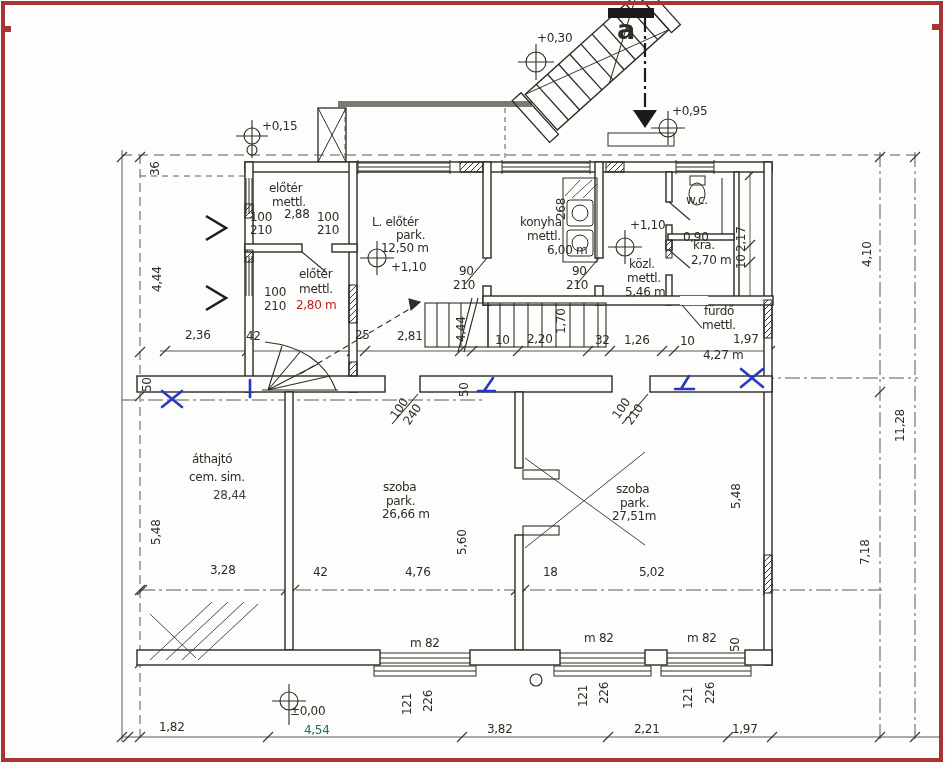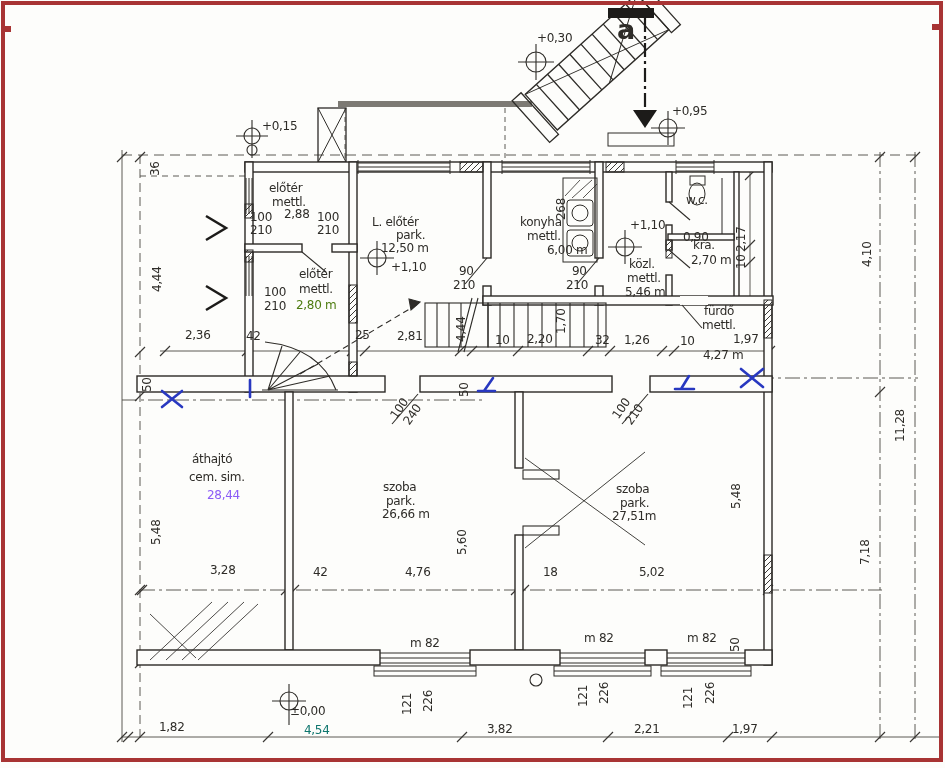--- a/index.html
+++ b/index.html
@@ -245,21 +245,21 @@
       <span class="lbl" style="left: 250px; top: 224px; color: rgb(46, 44, 40);">210</span>
       <span class="lbl" style="left: 317px; top: 224px; color: rgb(46, 44, 40);">210</span>
       <span class="lbl" style="left: 372px; top: 216px; color: rgb(46, 44, 40);">L. előtér</span>
       <span class="lbl" style="left: 396px; top: 229px; color: rgb(46, 44, 40);">park.</span>
       <span class="lbl" style="left: 381px; top: 242px; color: rgb(46, 44, 40);">12,50 m</span>
       <span class="lbl" style="left: 391px; top: 261px; color: rgb(46, 44, 40);">+1,10</span>
       <span class="lbl" style="left: 299px; top: 268px; color: rgb(46, 44, 40);">előtér</span>
       <span class="lbl" style="left: 264px; top: 286px; color: rgb(46, 44, 40);">100</span>
       <span class="lbl" style="left: 299px; top: 283px; color: rgb(46, 44, 40);">mettl.</span>
       <span class="lbl" style="left: 264px; top: 300px; color: rgb(46, 44, 40);">210</span>
-      <span class="lbl" style="left: 296px; top: 299px; color: #4d7c0f;">2,80 m</span>
+      <span class="lbl" style="left: 296px; top: 299px; color: #b91c1c;">2,80 m</span>
       <span class="lbl" style="left: 520px; top: 216px; color: rgb(46, 44, 40);">konyha</span>
       <span class="lbl" style="left: 527px; top: 230px; color: rgb(46, 44, 40);">mettl.</span>
       <span class="lbl" style="left: 547px; top: 244px; color: rgb(46, 44, 40);">6,00 m</span>
       <span class="lbl" style="left: 555px; top: 220px; transform: rotate(-90deg); color: rgb(46, 44, 40);">268</span>
       <span class="lbl" style="left: 459px; top: 265px; color: rgb(46, 44, 40);">90</span>
       <span class="lbl" style="left: 453px; top: 279px; color: rgb(46, 44, 40);">210</span>
       <span class="lbl" style="left: 572px; top: 265px; color: rgb(46, 44, 40);">90</span>
       <span class="lbl" style="left: 566px; top: 279px; color: rgb(46, 44, 40);">210</span>
       <span class="lbl" style="left: 630px; top: 219px; color: rgb(46, 44, 40);">+1,10</span>
       <span class="lbl" style="left: 686px; top: 194px; color: rgb(46, 44, 40);">w.c.</span>
@@ -288,21 +288,21 @@
       <span class="lbl" style="left: 595px; top: 334px; color: rgb(46, 44, 40);">32</span>
       <span class="lbl" style="left: 624px; top: 334px; color: rgb(46, 44, 40);">1,26</span>
       <span class="lbl" style="left: 141px; top: 392px; transform: rotate(-90deg); color: rgb(46, 44, 40);">50</span>
       <span class="lbl" style="left: 458px; top: 397px; transform: rotate(-90deg); color: rgb(46, 44, 40);">50</span>
       <span class="lbl" style="left: 388px; top: 414px; transform: rotate(-55deg); color: rgb(46, 44, 40);">100</span>
       <span class="lbl" style="left: 401px; top: 420px; transform: rotate(-55deg); color: rgb(46, 44, 40);">240</span>
       <span class="lbl" style="left: 610px; top: 414px; transform: rotate(-55deg); color: rgb(46, 44, 40);">100</span>
       <span class="lbl" style="left: 623px; top: 420px; transform: rotate(-55deg); color: rgb(46, 44, 40);">210</span>
       <span class="lbl" style="left: 192px; top: 453px; color: rgb(46, 44, 40);">áthajtó</span>
       <span class="lbl" style="left: 189px; top: 471px; color: rgb(46, 44, 40);">cem. sim.</span>
-      <span class="lbl" style="left: 207px; top: 489px; color: #8b5cf6;">28,44</span>
+      <span class="lbl" style="left: 213px; top: 489px; color: #404040;">28,44</span>
       <span class="lbl" style="left: 383px; top: 481px; color: rgb(46, 44, 40);">szoba</span>
       <span class="lbl" style="left: 386px; top: 495px; color: rgb(46, 44, 40);">park.</span>
       <span class="lbl" style="left: 382px; top: 508px; color: rgb(46, 44, 40);">26,66 m</span>
       <span class="lbl" style="left: 616px; top: 483px; color: rgb(46, 44, 40);">szoba</span>
       <span class="lbl" style="left: 620px; top: 497px; color: rgb(46, 44, 40);">park.</span>
       <span class="lbl" style="left: 612px; top: 510px; color: rgb(46, 44, 40);">27,51m</span>
       <span class="lbl" style="left: 150px; top: 545px; transform: rotate(-90deg); color: rgb(46, 44, 40);">5,48</span>
       <span class="lbl" style="left: 456px; top: 555px; transform: rotate(-90deg); color: rgb(46, 44, 40);">5,60</span>
       <span class="lbl" style="left: 730px; top: 509px; transform: rotate(-90deg); color: rgb(46, 44, 40);">5,48</span>
       <span class="lbl" style="left: 861px; top: 267px; transform: rotate(-90deg); color: rgb(46, 44, 40);">4,10</span>

